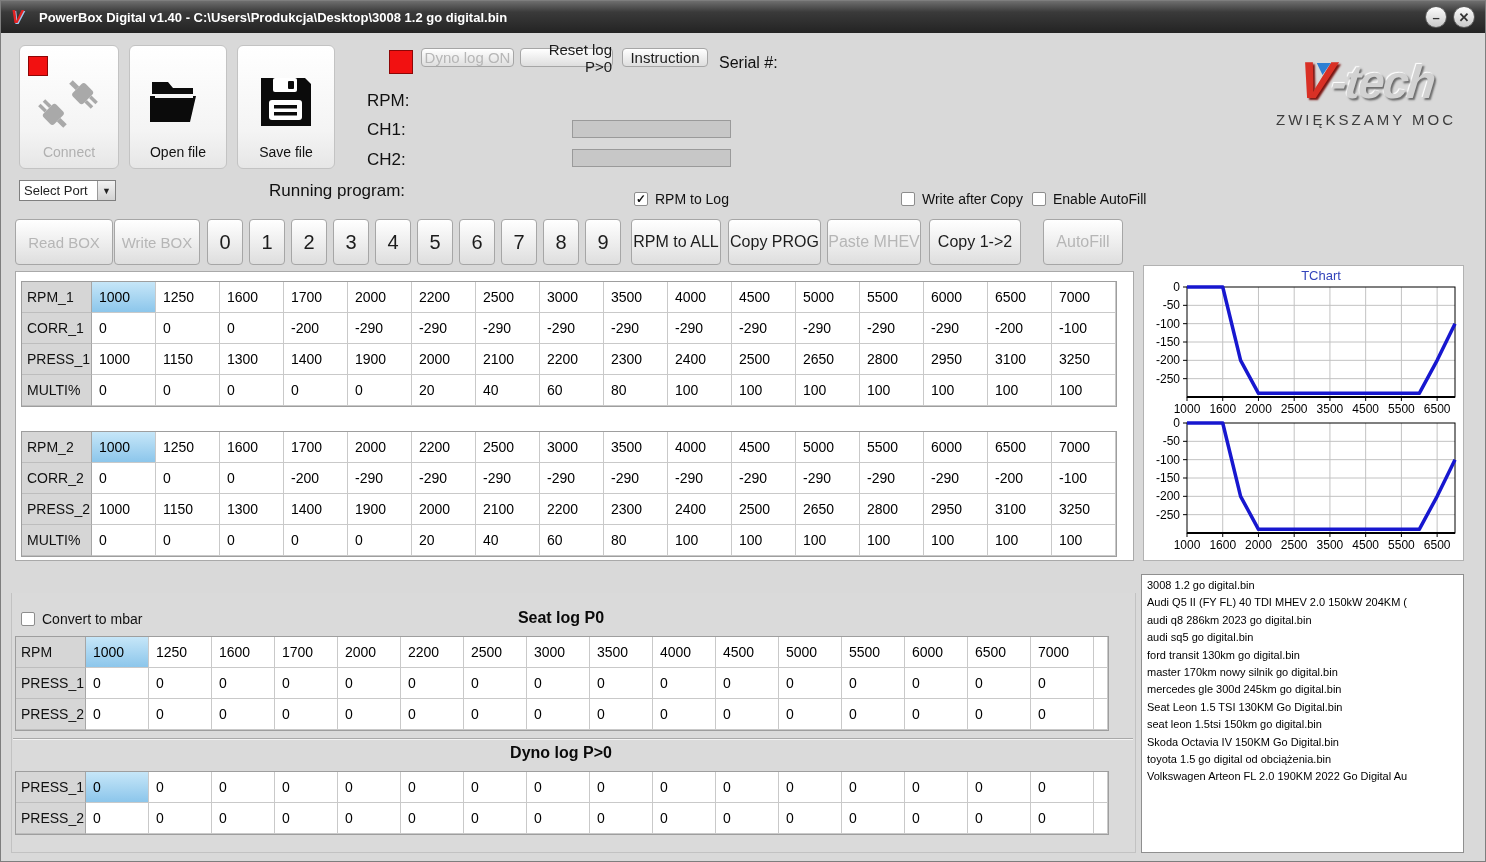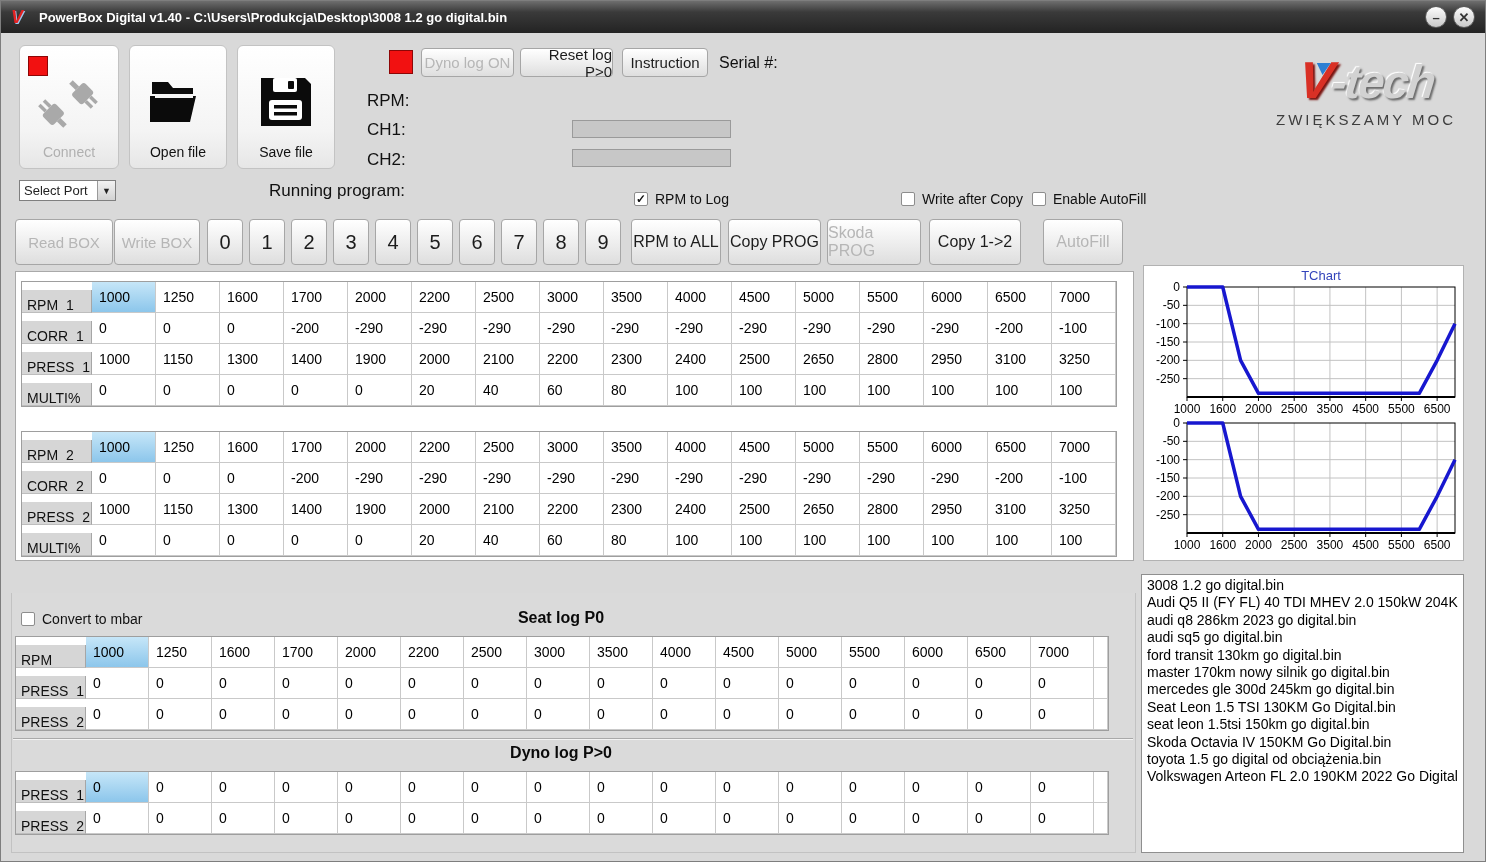--- a/index.html
+++ b/index.html
@@ -10,21 +10,21 @@
   .titlebar { position:absolute; left:0; top:0; width:100%; height:32px;
               background:linear-gradient(#6e6e6e,#3a3a3a 35%,#232323);
               display:flex; align-items:center; padding:0 10px; }
   .app-icon { width:20px; height:20px; margin-right:8px; font-style:italic; font-weight:bold;
               font-size:18px; line-height:20px; color:#e32222; text-shadow:1px 1px 0 #9ec7ee; }
   .titlebar-text { color:#fff; font-weight:bold; font-size:13px; flex:1; white-space:nowrap; }
   .win-btn { width:22px; height:22px; border-radius:50%; border:1px solid #5c5c5c; margin-left:6px;
              background:linear-gradient(#fdfdfd,#c9c9c9); color:#333; font-size:13px; font-weight:bold;
              display:flex; align-items:center; justify-content:center; cursor:default; }
   
-  .btn { position:absolute; height:29px; background:linear-gradient(#ffffff,#ededed 55%,#dedede);
+  .btn { position:absolute; height:19px; background:linear-gradient(#ffffff,#ededed 55%,#dedede);
          border:1px solid #a6a6a6; border-radius:4px; color:#1c1c1c; font-size:15px;
          display:flex; align-items:center; justify-content:center; }
   .btn.disabled { color:#b6b6b6; }
   .big-card { position:absolute; width:100px; height:124px; border:1px solid #c3c3c3; border-radius:6px;
               background:linear-gradient(#ffffff,#f4f4f4 70%,#e6e6e6);
               display:flex; flex-direction:column; align-items:center; justify-content:flex-end;
               padding-bottom:8px; font-size:14px; color:#111; }
   .big-card .card-icon { position:absolute; top:28px; left:50%; transform:translateX(-50%); }
   .card-label-disabled { color:#b0b0b0; }
   .led { position:absolute; background:#f21111; border:1px solid #8d0606; }
@@ -42,21 +42,21 @@
             display:flex; align-items:center; justify-content:center; }
   .checkbox { position:absolute; display:flex; align-items:center; gap:7px; font-size:14px; color:#111; }
   .cb-box { width:14px; height:14px; background:#fff; border:1px solid #8d8d8d; border-radius:2px;
             font-size:12px; font-weight:bold; color:#111; line-height:12px; text-align:center; }
   
   .map-panel { position:absolute; left:14px; top:270px; width:1119px; height:290px; background:#fff;
                border:1px solid #a9a9a9; }
   .datatable { position:absolute; background:#fff; border:1px solid #9e9e9e; }
   .trow { display:flex; height:31px; }
   .tlabel { width:70px; background:#d6d6d6; border-right:1px solid #a6a6a6; border-bottom:1px solid #bdbdbd;
-            font-size:14px; line-height:30px; padding-left:5px; color:#111; overflow:hidden;margin-top:8px; }
+            font-size:14px; line-height:30px; padding-left:5px; color:#111; overflow:hidden; }
   .tcell { background:#fff; border-right:1px solid #c9c9c9; border-bottom:1px solid #c9c9c9;
            font-size:14px; line-height:30px; padding-left:7px; color:#000; overflow:hidden; }
   .tcell.selected { background:linear-gradient(#c6e6f8,#8cc6eb); }
   .tcell.sliver { width:14px !important; padding:0; }
   
   .tabbar { position:absolute; left:14px; top:566px; display:flex; align-items:flex-end; height:27px; }
   .tab { height:25px; background:linear-gradient(#eaeaea,#cfcfcf); border:1px solid #a3a3a3;
          border-radius:4px 4px 0 0; font-size:14px; color:#222; width:53px; margin-right:1px;
          display:flex; align-items:center; justify-content:center; }
   .tab.wide { width:67px; }
@@ -76,21 +76,21 @@
                 text-shadow:2px 2px 2px #6b6b6b, -1px -1px 1px #ffffff; white-space:nowrap; }
   .logo-v { color:#d93025; font-size:52px; text-shadow:2px 2px 2px #7a1410; position:relative; }
   .logo-arrow { position:absolute; left:16px; top:12px; width:0; height:0; border-left:7px solid transparent;
                 border-right:7px solid transparent; border-top:12px solid #2d7fd3; }
   .logo-tagline { font-size:15px; letter-spacing:3px; color:#3d3d3d; margin-top:1px; }
   .chart-panel { position:absolute; left:1142px; top:264px; width:321px; height:296px; background:#fff;
                  border:1px solid #b2b2b2; }
   .chart-box { position:absolute; }
   .filelist { position:absolute; left:1140px; top:573px; width:323px; height:279px; background:#fff;
               border:1px solid #8f8f8f; padding:2px 5px; overflow:hidden; }
-  .file-item { font-size:14px; line-height:17.4px; color:#000; white-space:nowrap; overflow:hidden; }
+  .file-item { font-size:11px; line-height:17.4px; color:#000; white-space:nowrap; overflow:hidden; }
 </style>
 </head>
 <body>
 
 <div class="window">
 
   <div class="titlebar">
     <div class="app-icon">V</div>
     <div class="titlebar-text">PowerBox Digital v1.40 - C:\Users\Produkcja\Desktop\3008 1.2 go digital.bin</div>
     <div class="win-btn">–</div>
@@ -185,21 +185,21 @@
       <div class="btn num-btn">3</div>
       <div class="btn num-btn">4</div>
       <div class="btn num-btn">5</div>
       <div class="btn num-btn">6</div>
       <div class="btn num-btn">7</div>
       <div class="btn num-btn">8</div>
       <div class="btn num-btn">9</div>
     </div>
   <div class="btn tallbtn" style="left:630px; width:90px; font-size:16px;">RPM to ALL</div>
   <div class="btn tallbtn" style="left:727px; width:93px; font-size:16px;">Copy PROG</div>
-  <div class="btn disabled tallbtn" style="left:826px; width:94px; font-size:16px;">Skoda PROG</div>
+  <div class="btn disabled tallbtn" style="left:826px; width:94px; font-size:16px;">Paste MHEV</div>
   <div class="btn tallbtn" style="left:928px; width:92px; font-size:16px;">Copy 1-&gt;2</div>
   <div class="btn disabled tallbtn" style="left:1042px; width:80px; font-size:16px;">AutoFill</div>
 
   <div class="map-panel"></div>
   <div class="datatable" style="left:20px; top:280px;">
       <div class="trow">
         <div class="tlabel">RPM_1</div>
         <div class="tcell selected" style="width: 64px;">1000</div>
         <div class="tcell" style="width: 64px;">1250</div>
         <div class="tcell" style="width: 64px;">1600</div>

